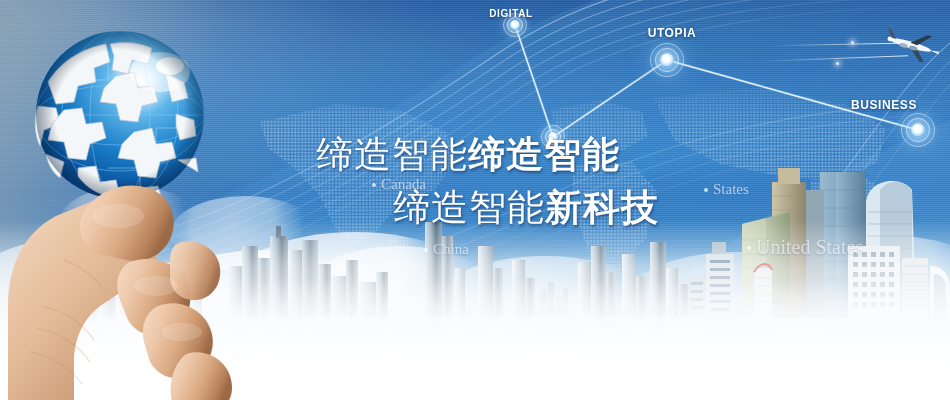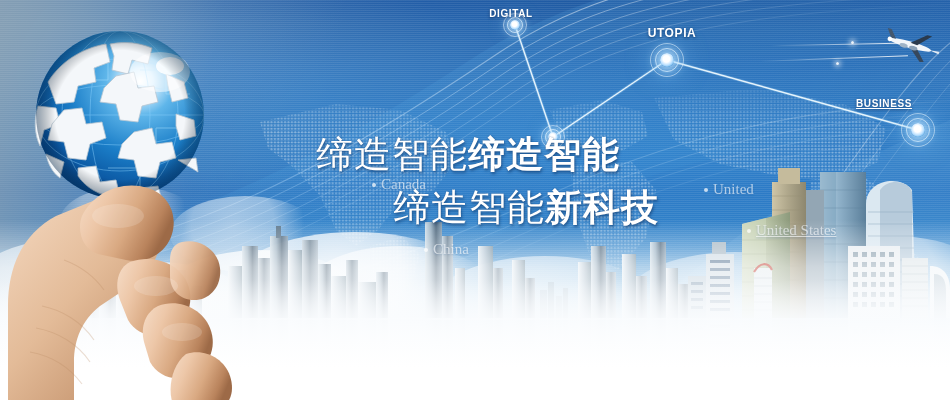--- a/index.html
+++ b/index.html
@@ -305,21 +305,21 @@
       <div class="core"></div>
     </div>
     <div class="node md" style="left:918px;top:130px;">
       <div class="ring"></div>
       <div class="ring2"></div>
       <div class="core"></div>
     </div>
 
     <div class="node-label" style="left:505px;top:8px;font-size:10px;margin-left:6px;">DIGITAL</div>
     <div class="node-label" style="left:672px;top:26px;font-size:12px;">UTOPIA</div>
-    <div class="node-label" style="left:884px;top:98px;font-size:10px;text-decoration:underline;">BUSINESS</div>
+    <div class="node-label" style="left:884px;top:98px;font-size:12px;">BUSINESS</div>
   </div>
 
   <div>
     <div class="contrail" style="left:770px;top:44px;width:128px;transform:rotate(-1.2deg);"></div>
     <div class="contrail" style="left:760px;top:58px;width:148px;transform:rotate(-2.2deg);"></div>
     <div class="trail-dot" style="left:851px;top:41px;"></div>
     <div class="trail-dot" style="left:836px;top:62px;"></div>
 
     <div class="plane">
       <svg viewBox="0 0 62 34" aria-hidden="true">
@@ -332,22 +332,22 @@
           <ellipse cx="24" cy="19.4" rx="4.2" ry="2.1" fill="#9fb3c6"></ellipse>
           <ellipse cx="34" cy="19.4" rx="4.2" ry="2.1" fill="#8aa0b6"></ellipse>
           <circle cx="9" cy="17" r="2.3" fill="#ffffff"></circle>
         </g>
       </svg>
     </div>
   </div>
 
   <div class="geo" style="left:372px;top:176px;font-size:15px;"><span class="dot"></span><span>Canada</span></div>
   <div class="geo" style="left:424px;top:241px;font-size:15px;"><span class="dot"></span><span>China</span></div>
-  <div class="geo" style="left:704px;top:181px;font-size:15px;"><span class="dot"></span><span>United</span></div>
-  <div class="geo" style="left:747px;top:222px;font-size:15px;text-decoration:underline;"><span class="dot"></span><span>United States</span></div>
+  <div class="geo" style="left:704px;top:181px;font-size:15px;"><span class="dot"></span><span>States</span></div>
+  <div class="geo" style="left:747px;top:236px;font-size:20px;"><span class="dot"></span><span>United States</span></div>
 
   <div class="headline">
     <div class="hl-line hl1">
       <span class="hl-reg">缔造智能</span><span class="hl-bold">缔造智能</span>
     </div>
     <div class="hl-line hl2">
       <span class="hl-reg">缔造智能</span><span class="hl-bold">新科技</span>
     </div>
   </div>
 

